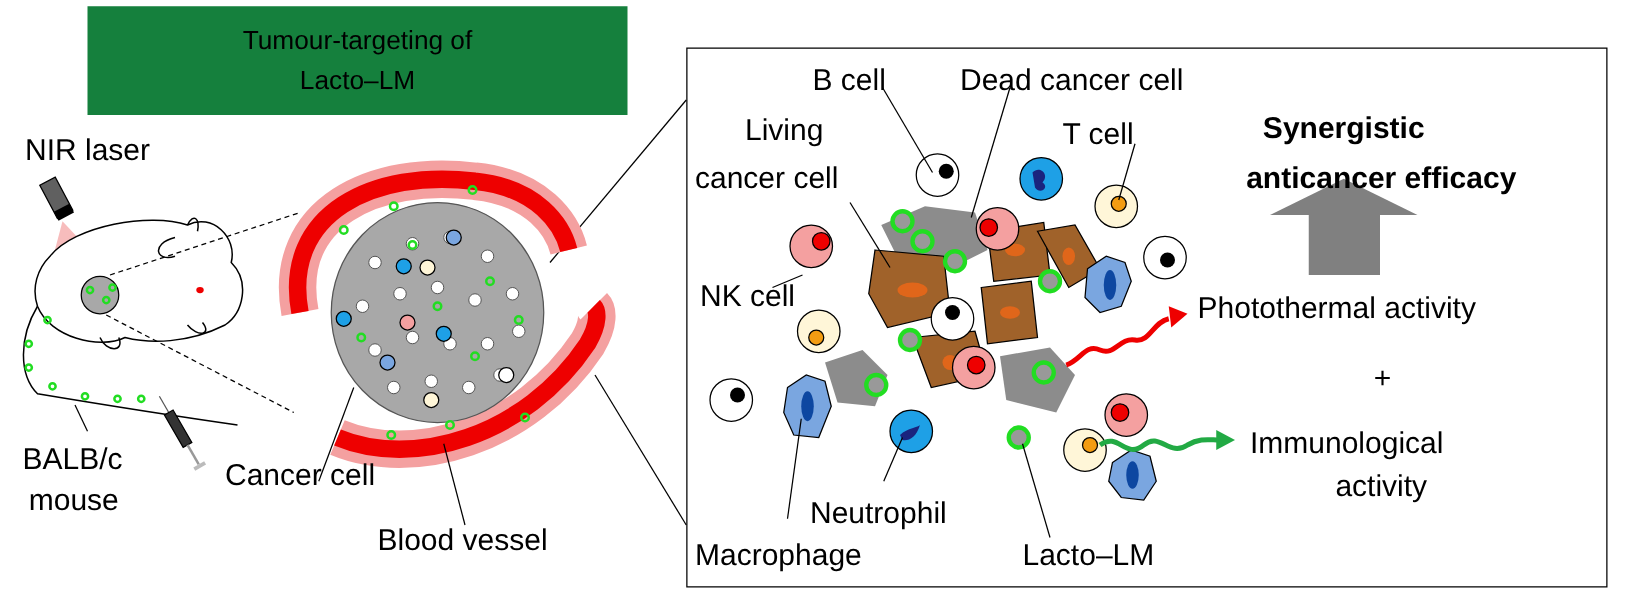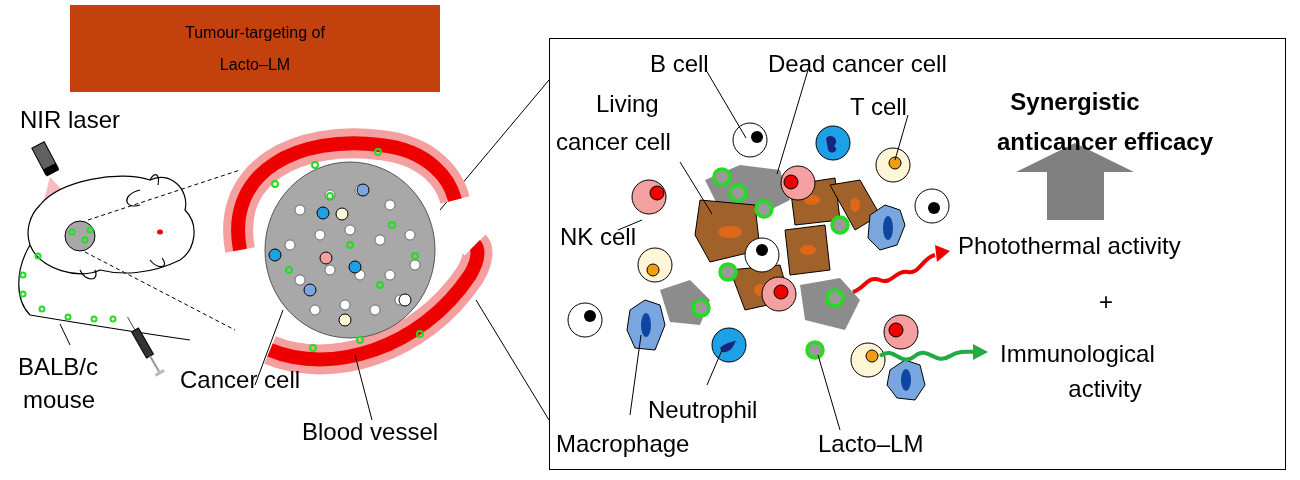--- a/index.html
+++ b/index.html
@@ -1,21 +1,21 @@
 <!DOCTYPE html>
 <html><head>
 <meta charset="utf-8">
 <style>
   html,body{margin:0;padding:0;background:#ffffff;}
   body{width:1300px;height:480px;overflow:hidden;position:relative;font-family:"Liberation Sans",sans-serif;color:#000;}
   svg{position:absolute;left:0;top:0;}
   .lbl{font-family:"Liberation Sans",sans-serif;font-size:24px;fill:#000;}
   .lbl-b{font-family:"Liberation Sans",sans-serif;font-size:24px;font-weight:bold;fill:#000;}
-  .title-box{position:absolute;left:70px;top:5px;width:370px;height:87px;background:#c2410c;
-    display:flex;flex-direction:column;align-items:center;justify-content:center;font-size:16px;line-height:32px;}
+  .title-box{position:absolute;left:70px;top:5px;width:432px;height:87px;background:#15803d;
+    display:flex;flex-direction:column;align-items:center;justify-content:center;font-size:21px;line-height:32px;}
   .panel{position:absolute;left:549px;top:38px;width:737px;height:432px;border:1.5px solid #000;box-sizing:border-box;}
 </style>
 </head>
 <body>
 
 <div class="title-box">
   <div>Tumour-targeting of</div>
   <div>Lacto–LM</div>
 </div>
 

